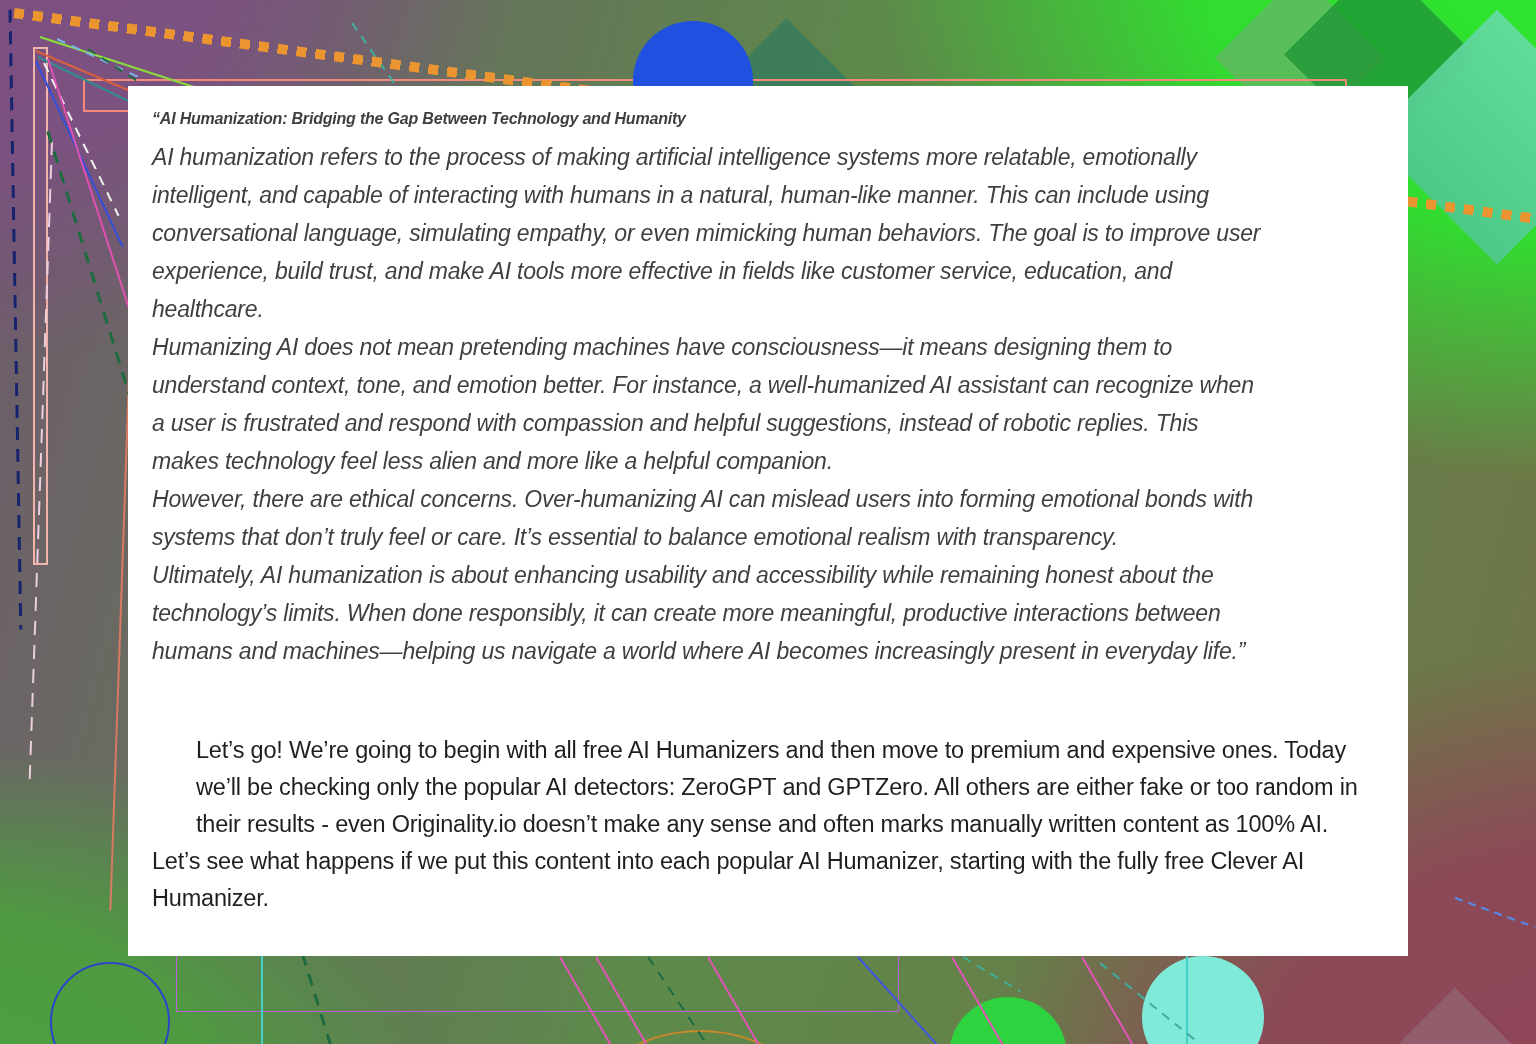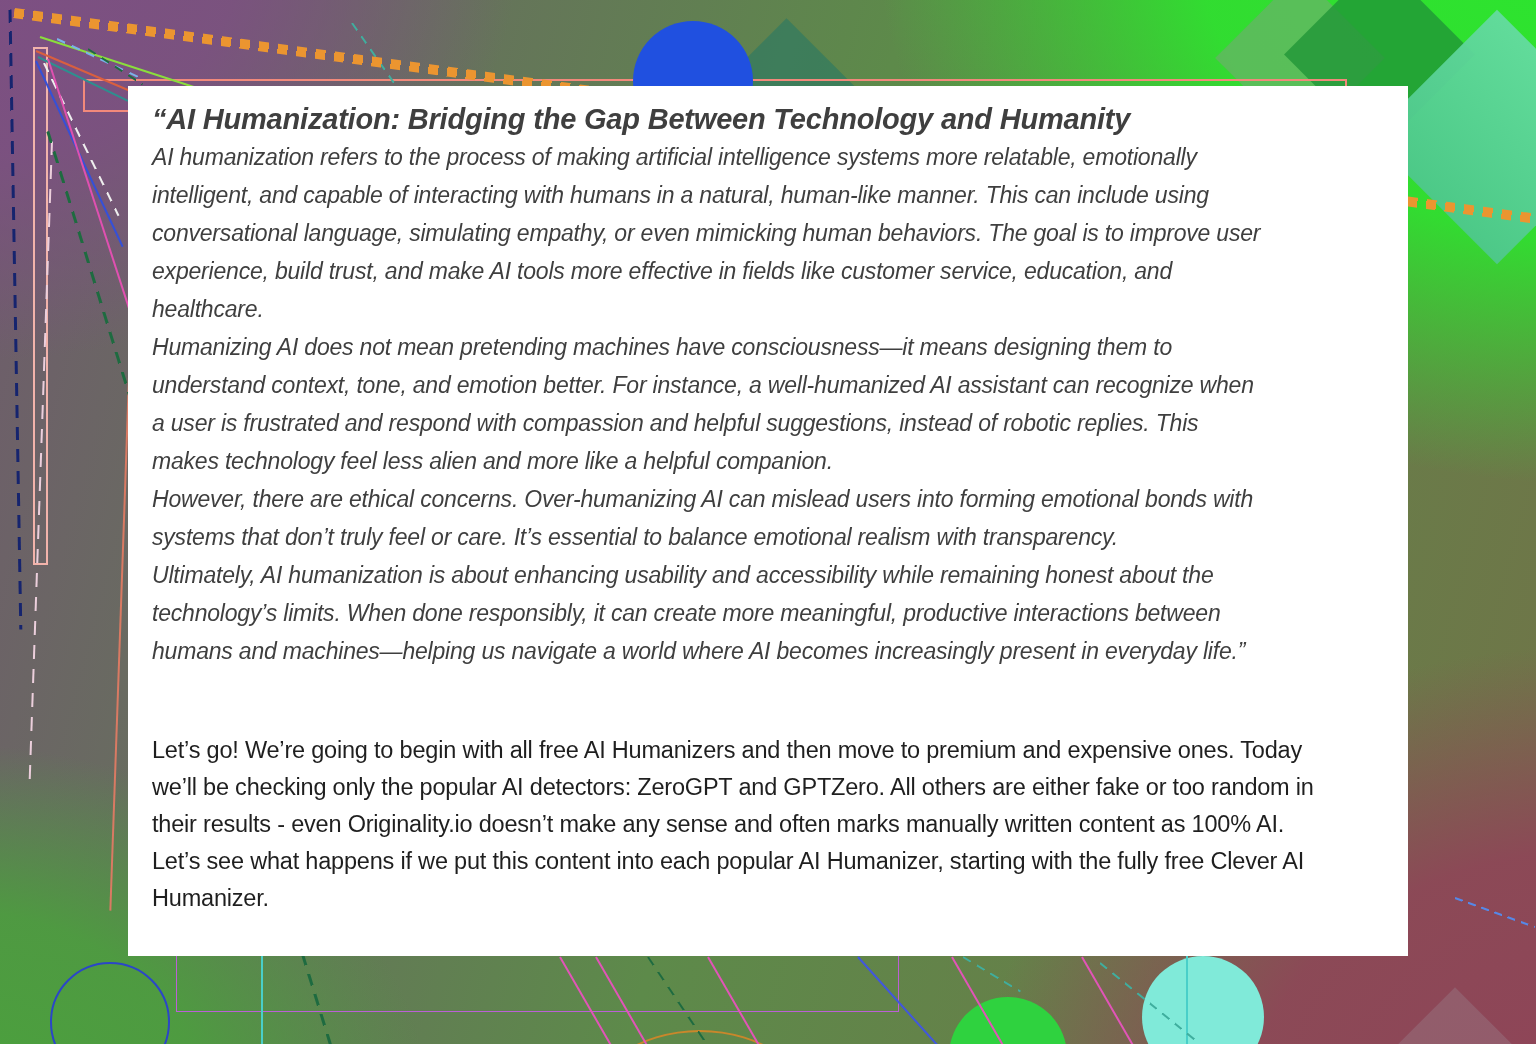--- a/index.html
+++ b/index.html
@@ -18,32 +18,32 @@
   .diamond{position:absolute;transform:rotate(45deg);}
   .circle{position:absolute;border-radius:50%;}
   .ln{position:absolute;transform-origin:0 50%;}
   
   #card{
     position:absolute;left:128px;top:86px;width:1280px;height:870px;
     background:#ffffff;z-index:10;box-sizing:border-box;
     padding:14px 18px 0 24px;overflow:hidden;
   }
   .quote-title{
-    font-size:29px;font-weight:bold;font-style:italic;color:#3f3f3f;
+    font-size:16px;font-weight:bold;font-style:italic;color:#3f3f3f;
     line-height:38px;letter-spacing:-.2px;white-space:pre-line;
   }
   .quote-body{
     font-size:23px;font-style:italic;color:#3f3f3f;
     line-height:38px;letter-spacing:-.2px;white-space:pre-line;
   }
   .plain-para{
     font-size:23.5px;color:#1f1f1f;line-height:37px;letter-spacing:-.2px;
     white-space:pre-line;
   }
-  #para-lets-go{margin-top:62px;}
+  #para-lets-go{margin-top:62px;margin-left:44px;}
   #para-lets-see{}
 </style>
 </head>
 <body>
 
 <div id="stage">
 
   <div>
 
     <div class="diamond" style="left:1240px;top:-2px;width:120px;height:120px;background:rgba(130,160,130,.5);z-index:1;"></div>

